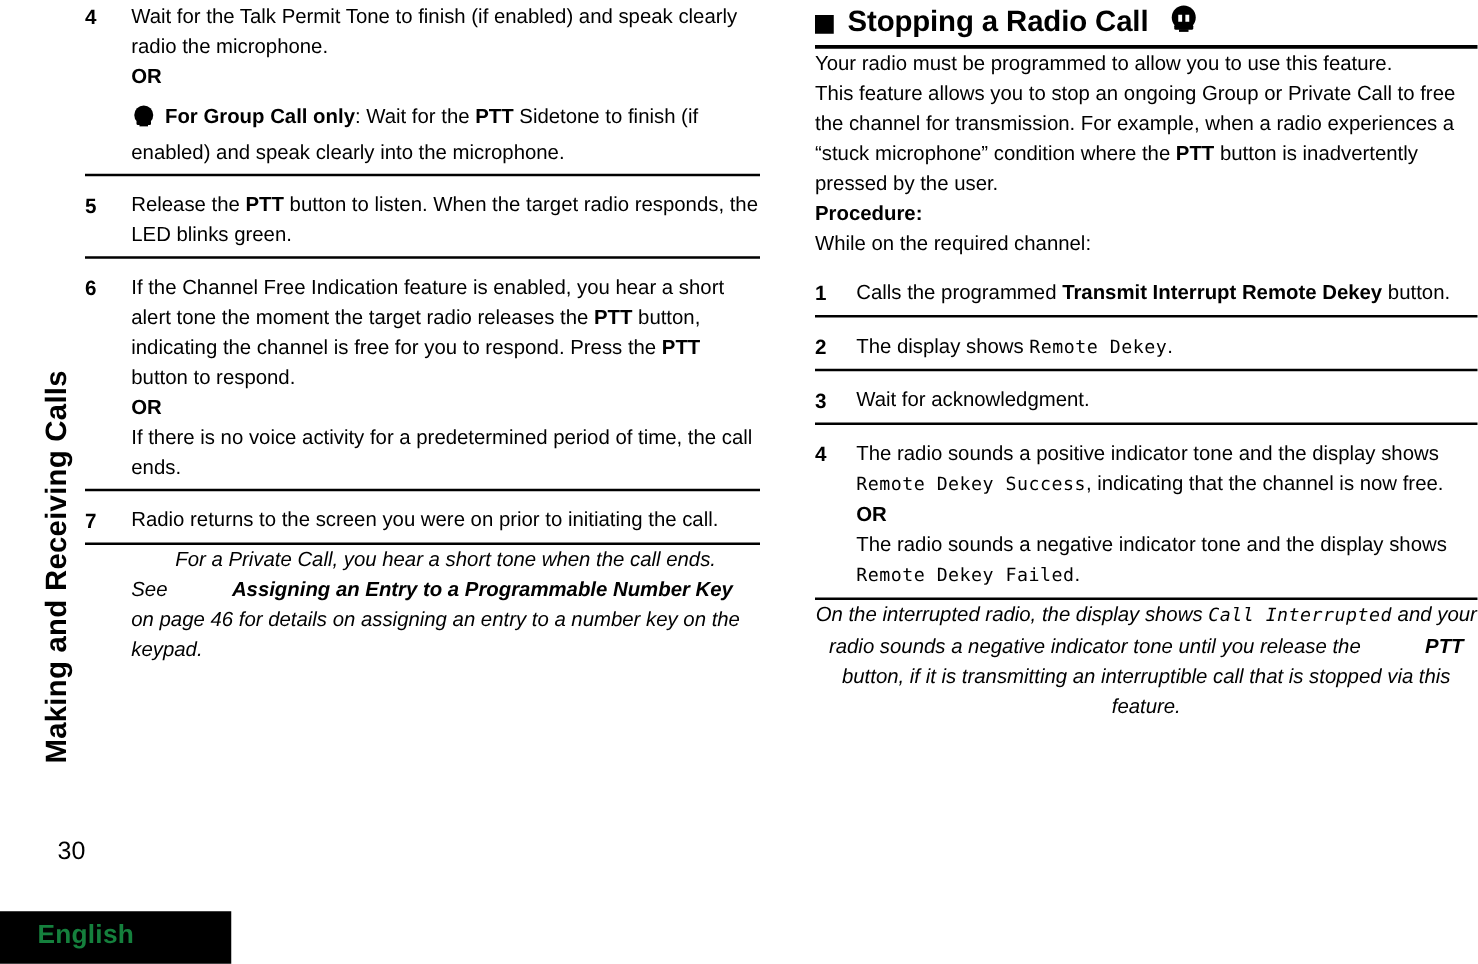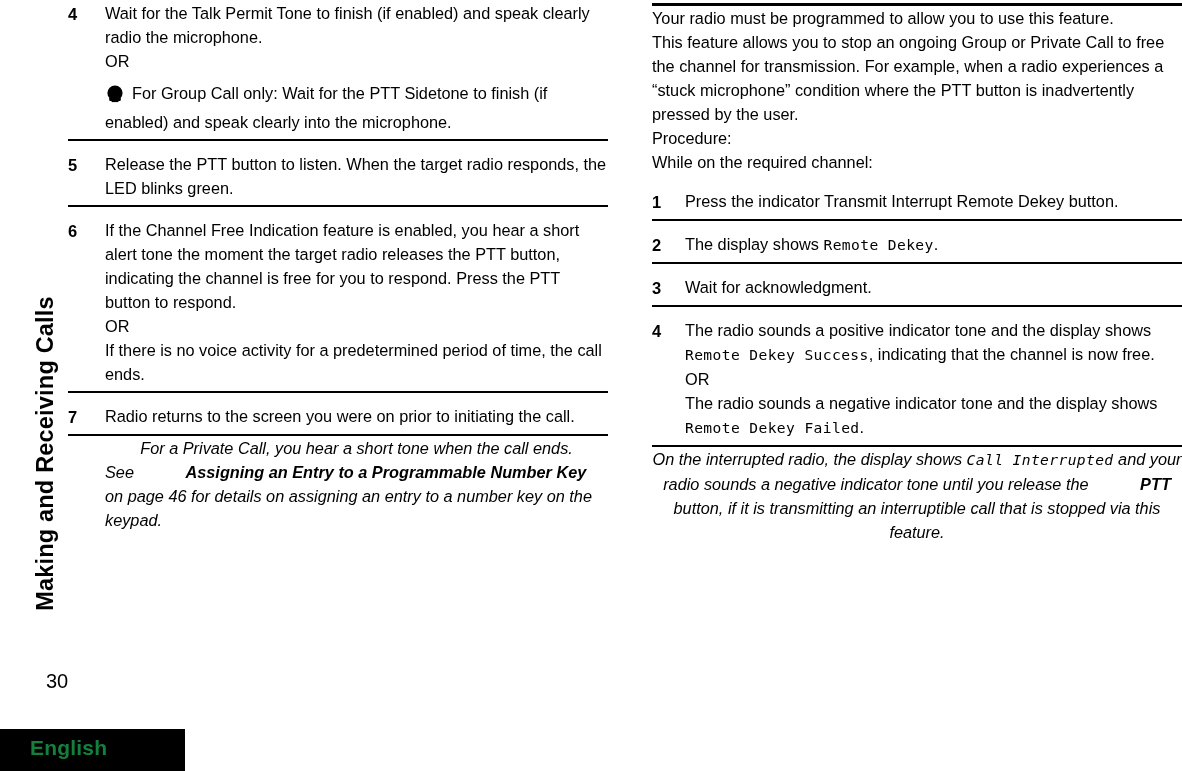--- a/index.html
+++ b/index.html
@@ -95,21 +95,21 @@
     margin: 0;
   }
   .pad-top-8  { margin-top: 8px; }
   .pad-top-10 { margin-top: 10px; }
   .pad-top-12 { margin-top: 12px; }
   .pad-top-14 { margin-top: 14px; }
   .pad-top-16 { margin-top: 16px; }
   .pad-top-20 { margin-top: 20px; text-align: center; }
 
   .ital  { font-style: italic; }
-  .bold  { font-weight: normal; }
+  .bold  { font-weight: bold; }
   .bi    { font-weight: bold; font-style: italic; margin-left: 47px; }
 
   
   .lcd {
     font-family: "DejaVu Sans Mono", "Liberation Mono", monospace;
     font-size: 14.6px;
     letter-spacing: 0.4px;
   }
   .lcd-ital {
     font-family: "DejaVu Sans Mono", "Liberation Mono", monospace;
@@ -202,36 +202,48 @@
 
   <p class="body ital pad-top-20" style="padding-left:37px;">For a Private Call, you hear a short tone when the call ends.</p>
 
   <p class="body ital pad-top-16" style="padding-left:37px;">
     <span>See </span><span class="bi">Assigning an Entry to a Programmable Number Key</span><span> on page 46 for details on assigning an entry to a number key on the keypad.</span>
   </p>
 </div>
 
 <div class="col col-right">
 
+  <div class="section-head">
+    <span class="head-square"></span>
+    <span class="head-title">Stopping a Radio Call</span>
+    <span class="radio-icon-outline">
+      <svg width="26" height="26" viewBox="0 0 26 26">
+        <circle cx="13" cy="12" r="9.6" fill="#000"></circle>
+        <rect x="5.4" y="17.6" width="15.2" height="4.2" rx="1.3" fill="#000"></rect>
+        <rect x="9.2" y="21.4" width="7.6" height="2.1" fill="#000"></rect>
+        <path d="M8.6 15.4 v-5.6 h3.1 v5.6 h2.6 v-5.6 h3.1 v5.6 z" fill="#ffffff"></path>
+      </svg>
+    </span>
+  </div>
   <div class="head-rule"></div>
 
   <p class="body pad-top-12">Your radio must be programmed to allow you to use this feature.</p>
 
   <p class="body pad-top-14">
     <span>This feature allows you to stop an ongoing Group or Private Call to free the channel for transmission. For example, when a radio experiences a “stuck microphone” condition where the </span><span class="bold">PTT</span><span> button is inadvertently pressed by the user.</span>
   </p>
 
   <p class="body bold pad-top-12">Procedure:</p>
 
   <p class="body pad-top-10">While on the required channel:</p>
 
   <div class="step pad-top-14">
     <div class="step-num">1</div>
     <div class="step-body">
-      <span>Press the indicator </span><span class="bold">Transmit Interrupt Remote Dekey</span><span> button.</span>
+      <span>Calls the programmed </span><span class="bold">Transmit Interrupt Remote Dekey</span><span> button.</span>
     </div>
   </div>
 
   <div class="step pad-top-10">
     <div class="step-num">2</div>
     <div class="step-body">
       <span>The display shows </span><span class="lcd">Remote Dekey</span><span>.</span>
     </div>
   </div>
 

